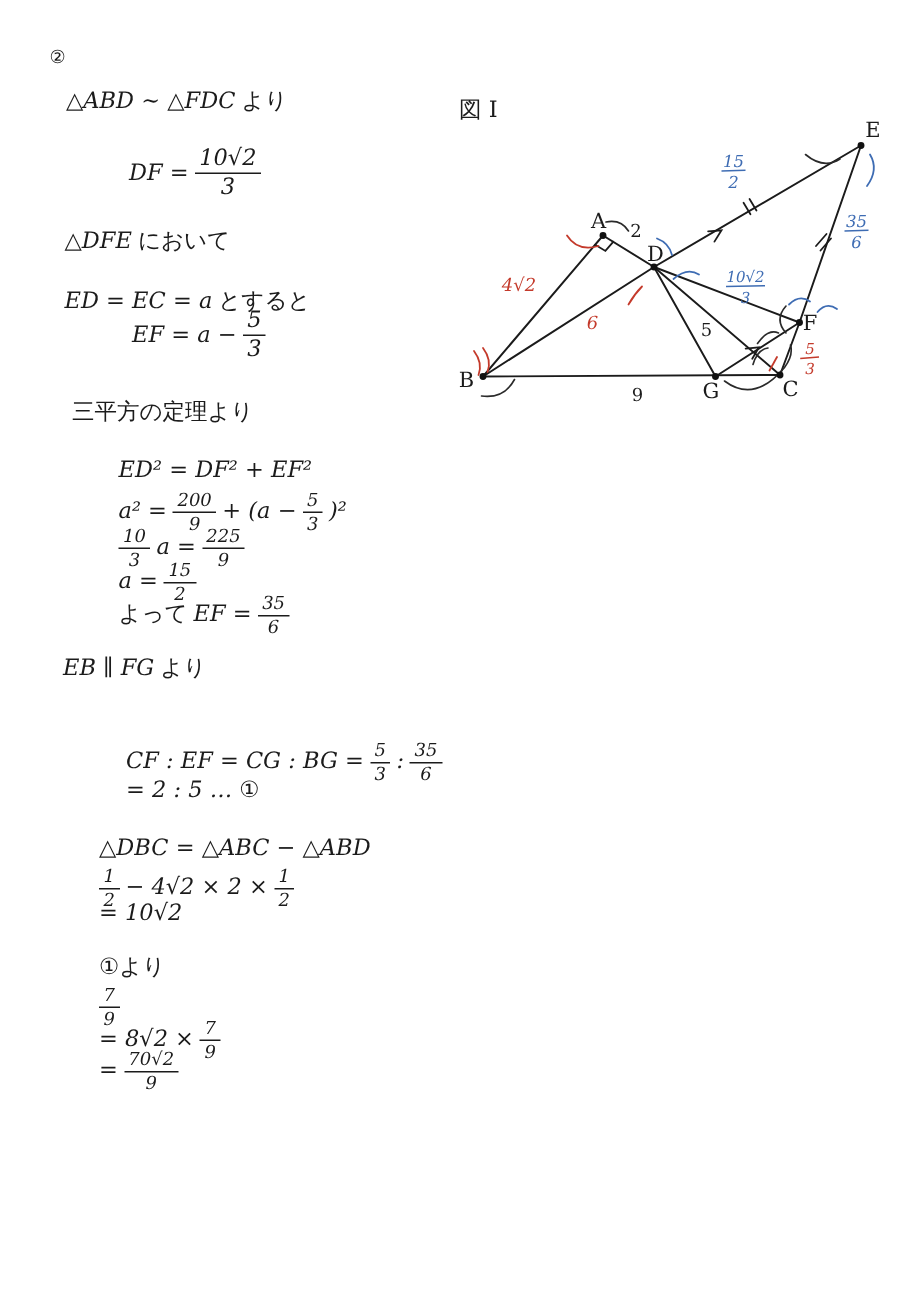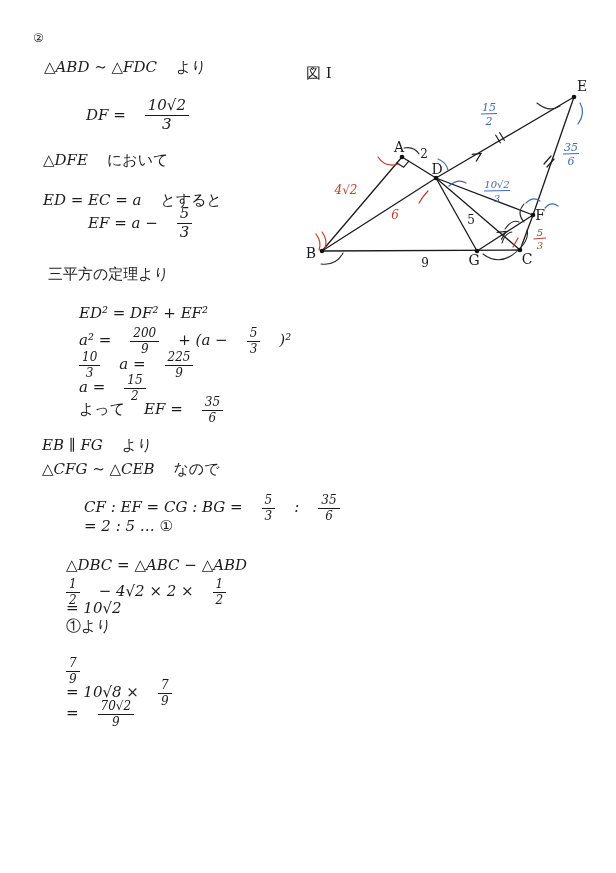--- a/index.html
+++ b/index.html
@@ -1,21 +1,21 @@
 <!DOCTYPE html>
 <html><head>
 <meta charset="utf-8">
 <style>
   html,body{margin:0;padding:0;background:#ffffff;}
   .page{position:relative;width:616px;height:873px;background:#ffffff;overflow:hidden;
         font-family:"DejaVu Serif","DejaVu Sans",serif;color:#1b1b1b;}
   .corner{position:absolute;left:33px;top:31px;font-size:12px;font-style:normal;}
-  .mline{position:absolute;display:flex;align-items:center;gap:19px;white-space:nowrap;
+  .mline{position:absolute;display:flex;align-items:center;gap:4px;white-space:nowrap;
          font-size:15px;font-style:italic;line-height:1.25;}
-  .jp{font-style:normal;font-family:Liberation Serif, serif;}
+  .jp{font-style:normal;}
   .fr{display:inline-flex;flex-direction:column;align-items:center;line-height:1.05;}
   .fr .n{padding:0 3px 1px;border-bottom:1px solid #1b1b1b;}
   .fr .d{padding-top:1px;}
   .fr.small{font-size:12px;line-height:1.1;transform:translateY(1px);}
   .fr.big{font-size:15px;}
   .fig{position:absolute;left:0;top:0;width:616px;height:873px;}
   .fig text{font-family:"DejaVu Serif","DejaVu Sans",serif;}
   .ptlabel{font-size:14px;fill:#1b1b1b;}
   .measure{font-size:12px;fill:#1b1b1b;}
   .hand{font-style:italic;}
@@ -108,24 +108,20 @@
       <span class="n">35</span>
       <span class="d">6</span>
     </span>
   </div>
 
   <div class="mline" style="left:42px;top:436px">
     <span>EB ∥ FG</span>
     <span class="jp">より</span>
   </div>
 
-  <div class="mline" style="left:42px;top:460px">
-    <span>△CFG ∼ △CEB</span>
-    <span class="jp">なので</span>
-  </div>
 
   <div class="mline" style="left:84px;top:493px">
     <span>CF : EF = CG : BG =</span>
     <span class="fr small">
       <span class="n">5</span>
       <span class="d">3</span>
     </span>
     <span>:</span>
     <span class="fr small">
       <span class="n">35</span>
@@ -150,33 +146,33 @@
     <span class="fr small">
       <span class="n">1</span>
       <span class="d">2</span>
     </span>
   </div>
 
   <div class="mline" style="left:66px;top:599px">
     <span>= 10√2</span>
   </div>
 
-  <div class="mline" style="left:66px;top:617px">
+  <div class="mline" style="left:66px;top:635px">
     <span class="jp">①より</span>
   </div>
 
   <div class="mline" style="left:66px;top:656px">
     <span class="fr small">
       <span class="n">7</span>
       <span class="d">9</span>
     </span>
   </div>
 
   <div class="mline" style="left:66px;top:678px">
-    <span>= 10√8 ×</span>
+    <span>= 8√2 ×</span>
     <span class="fr small">
       <span class="n">7</span>
       <span class="d">9</span>
     </span>
   </div>
 
   <div class="mline" style="left:66px;top:699px">
     <span>=</span>
     <span class="fr small">
       <span class="n">70√2</span>

